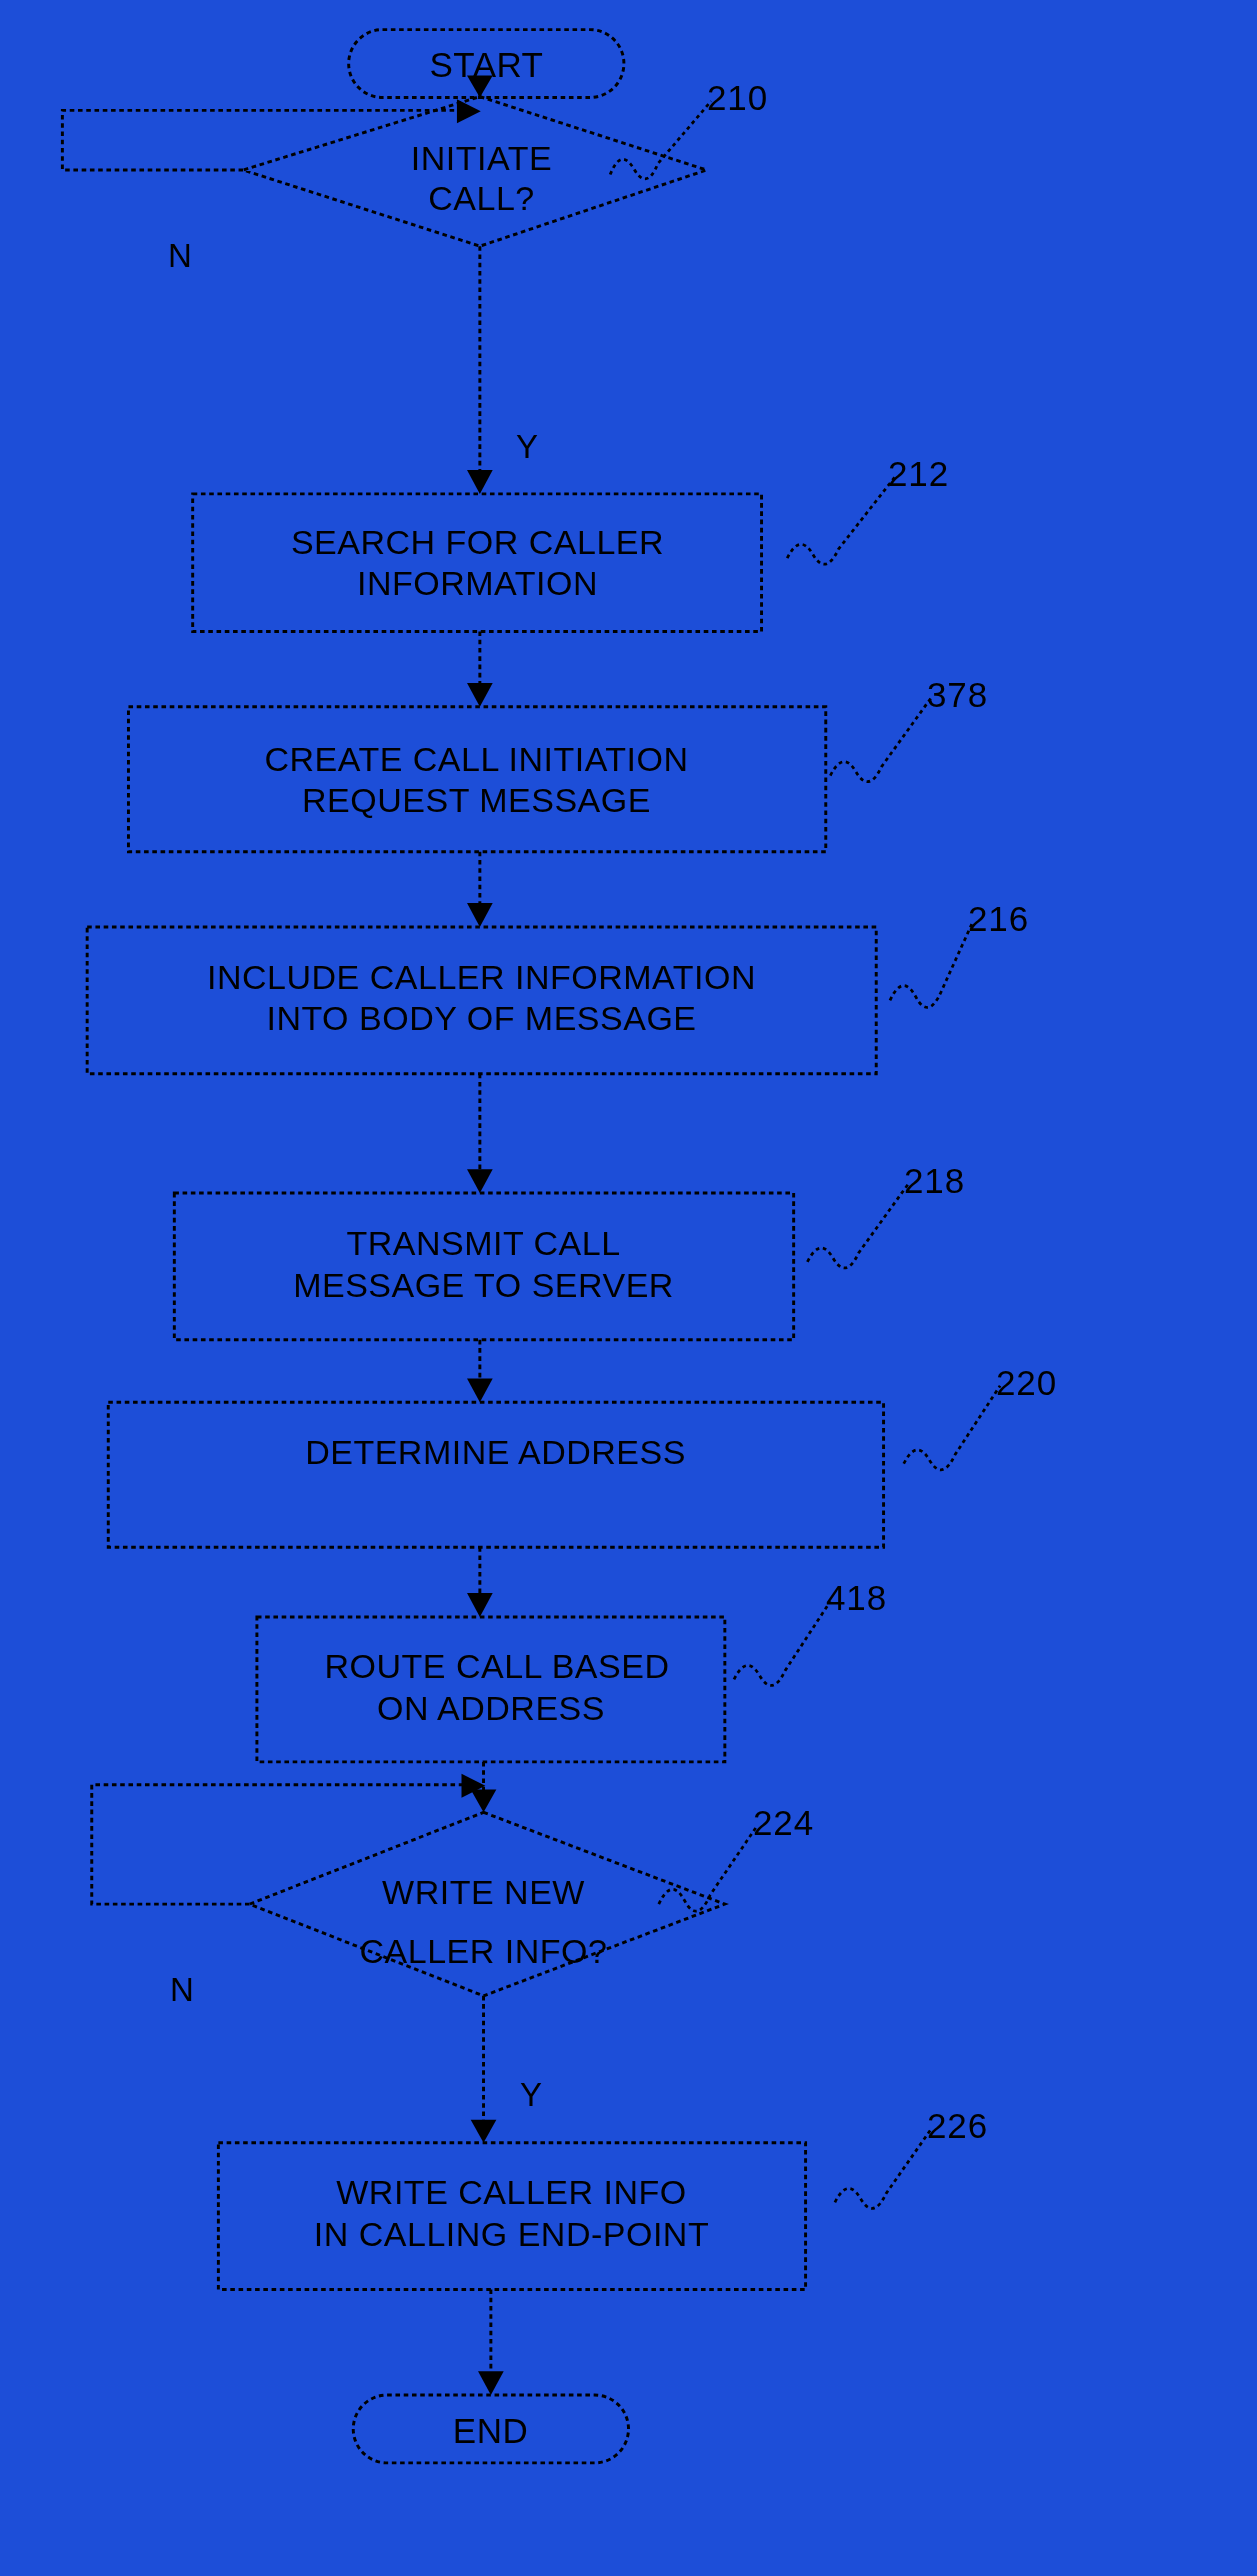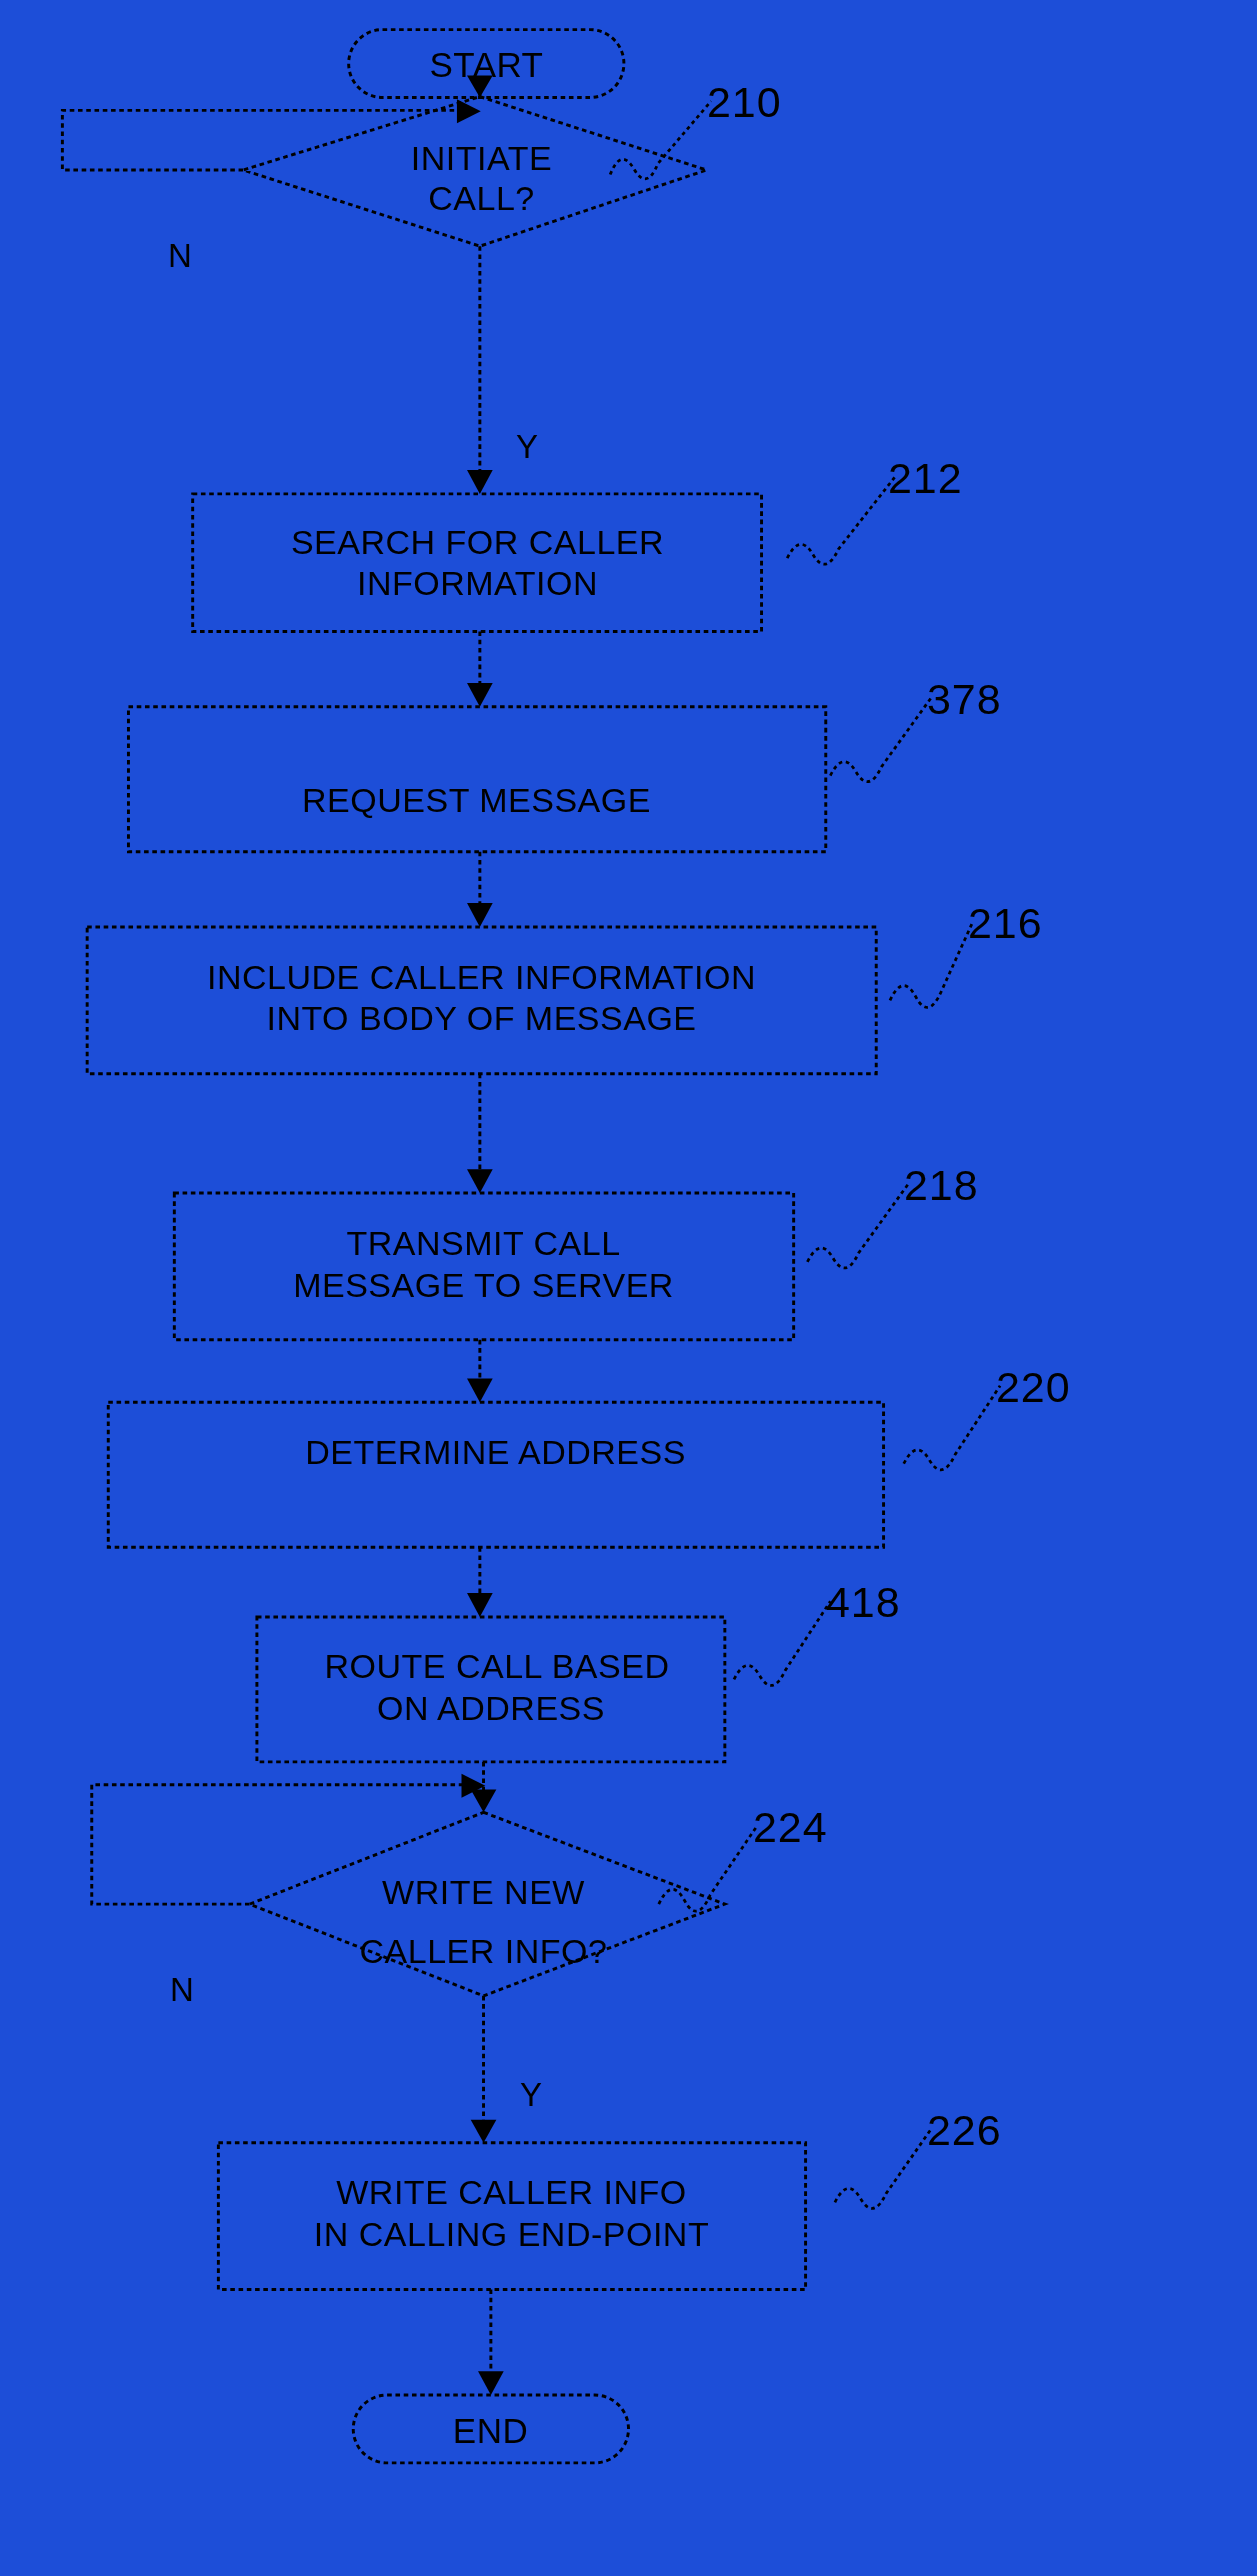--- a/index.html
+++ b/index.html
@@ -44,21 +44,21 @@
   .decision-text {
     font-size: 34px;
   }
   .branch-label {
     position: absolute;
     font-size: 33px;
     font-family: "Liberation Sans", sans-serif;
   }
   .ref-label {
     position: absolute;
-    font-size: 43px;
+    font-size: 35px;
     font-family: "Liberation Sans", sans-serif;
     letter-spacing: 0.9px;
   }
 </style>
 </head>
 <body>
 
 <div id="canvas">
 
   <svg id="flow-svg" viewBox="0 0 1370 2807">
@@ -140,20 +140,21 @@
 
   <div class="node-text decision-text" style="left:321px; top:138px; width:321px;">INITIATE</div>
   <div class="node-text decision-text" style="left:321px; top:178px; width:321px;">CALL?</div>
 
   <span class="branch-label" style="left:168px; top:237px;">N</span>
   <span class="branch-label" style="left:516px; top:428px;">Y</span>
 
   <div class="node-text process-text" style="left:193px; top:522px; width:569px;">SEARCH FOR CALLER</div>
   <div class="node-text process-text" style="left:193px; top:563px; width:569px;">INFORMATION</div>
 
+  <div class="node-text process-text" style="left:128px; top:739px; width:697px;">CREATE CALL INITIATION</div>
   <div class="node-text process-text" style="left:128px; top:780px; width:697px;">REQUEST MESSAGE</div>
 
   <div class="node-text process-text" style="left:87px; top:957px; width:789px;">INCLUDE CALLER INFORMATION</div>
   <div class="node-text process-text" style="left:87px; top:998px; width:789px;">INTO BODY OF MESSAGE</div>
 
   <div class="node-text process-text" style="left:174px; top:1223px; width:619px;">TRANSMIT CALL</div>
   <div class="node-text process-text" style="left:174px; top:1265px; width:619px;">MESSAGE TO SERVER</div>
 
   <div class="node-text process-text" style="left:108px; top:1432px; width:775px;">DETERMINE ADDRESS</div>
 

